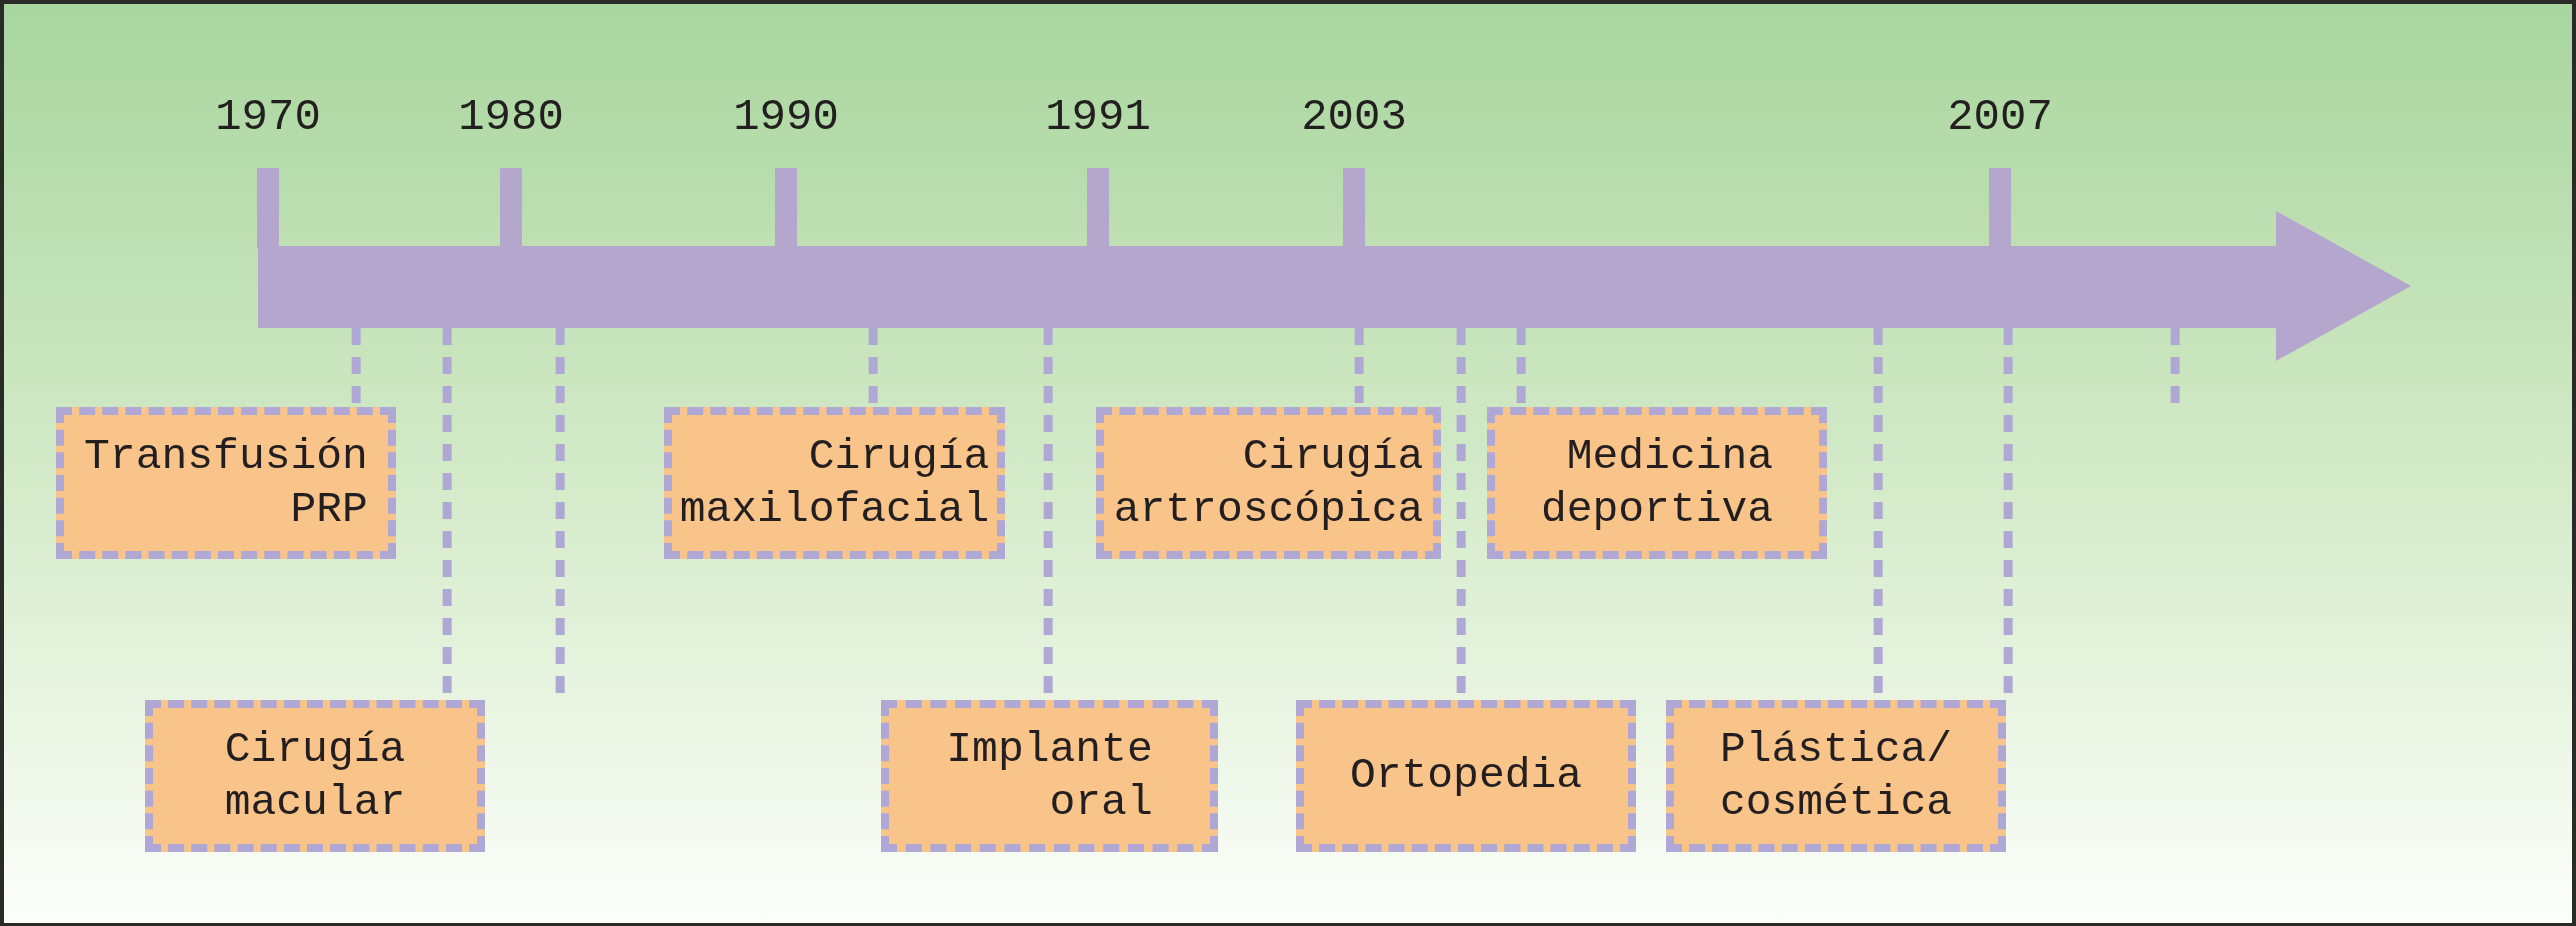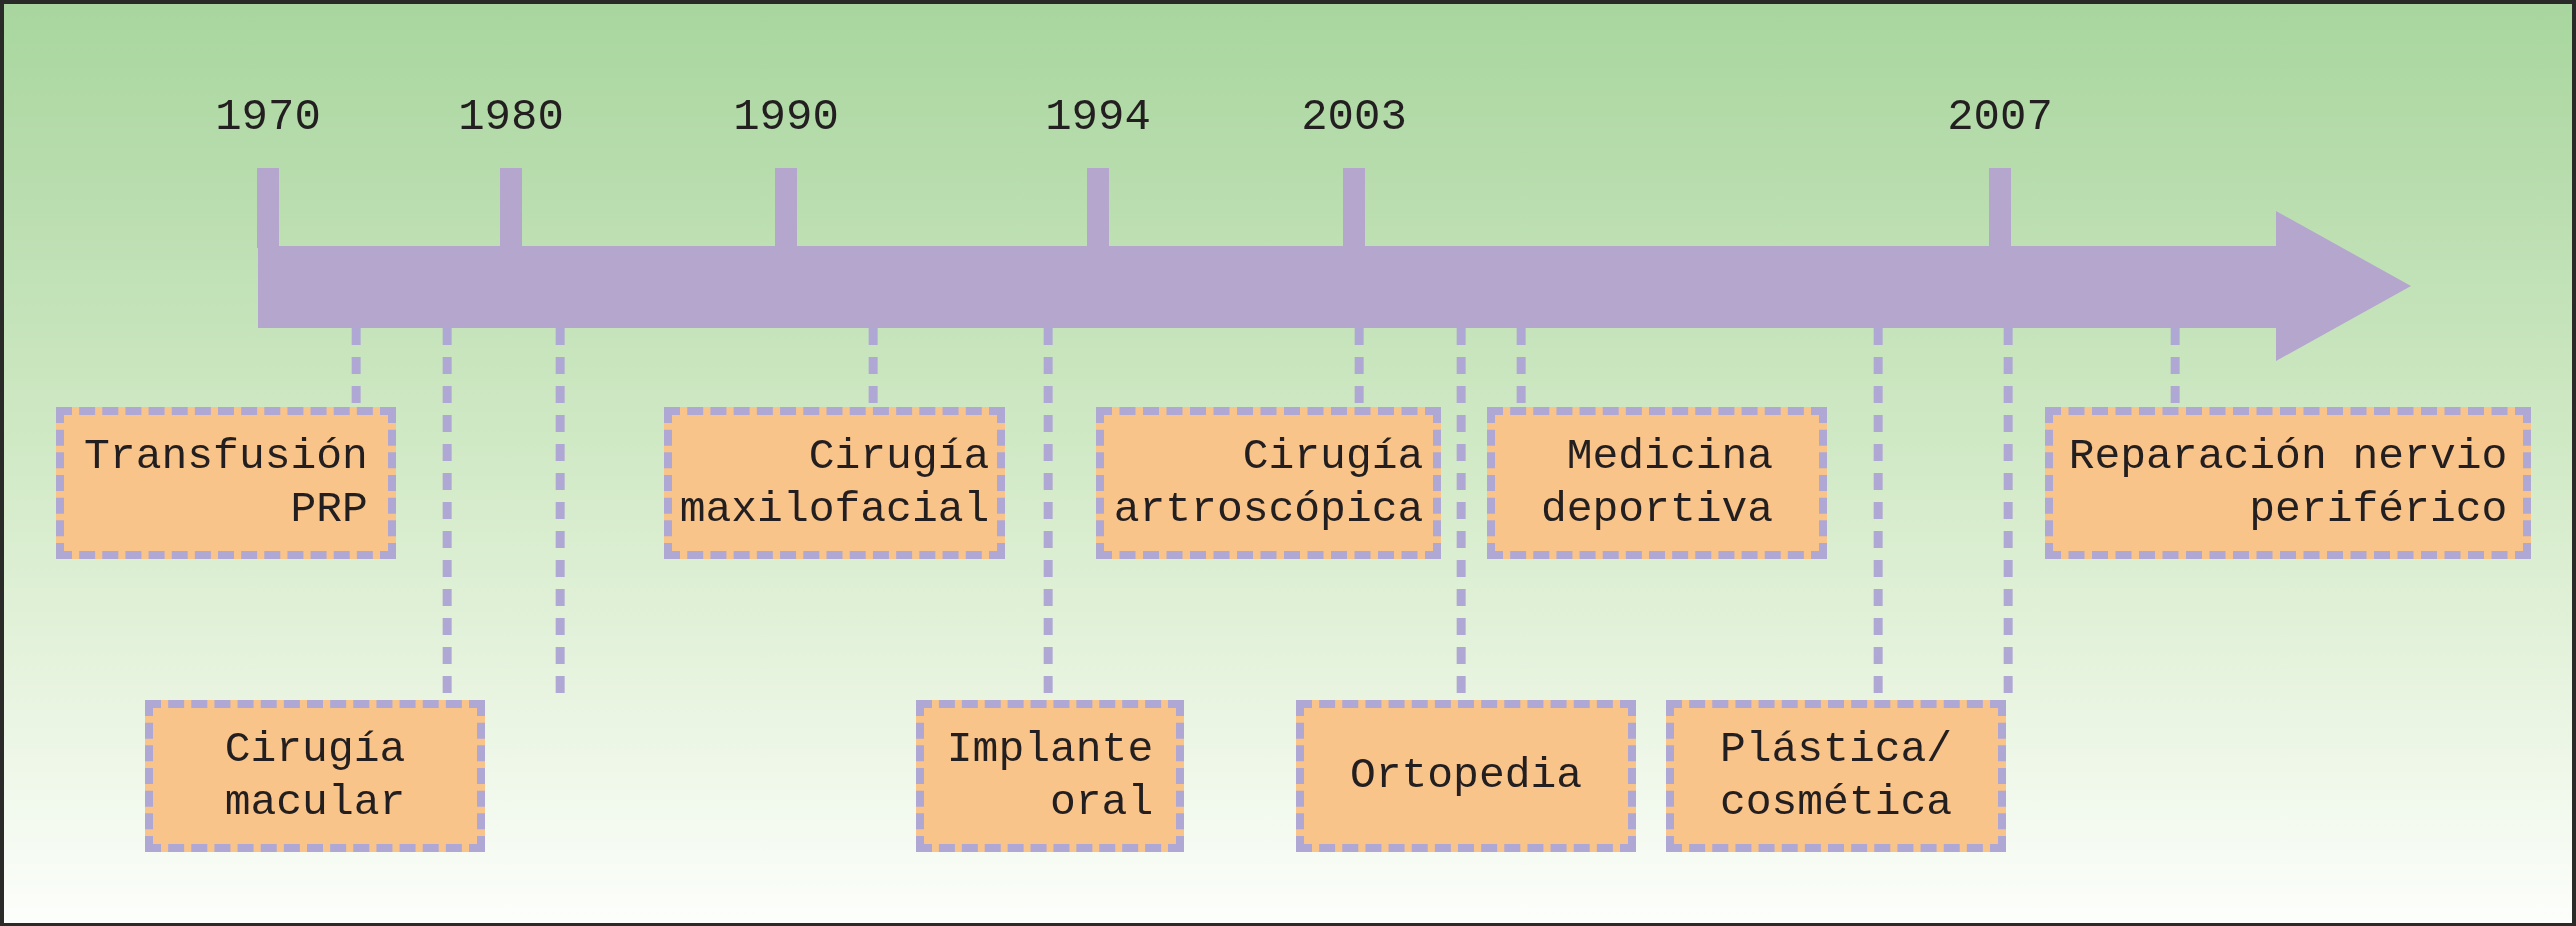--- a/index.html
+++ b/index.html
@@ -69,21 +69,21 @@
   <div class="tick" style="left:253px"></div>
   <div class="tick" style="left:496px"></div>
   <div class="tick" style="left:771px"></div>
   <div class="tick" style="left:1083px"></div>
   <div class="tick" style="left:1339px"></div>
   <div class="tick" style="left:1985px"></div>
 
   <div class="year" style="left:264px">1970</div>
   <div class="year" style="left:507px">1980</div>
   <div class="year" style="left:782px">1990</div>
-  <div class="year" style="left:1094px">1994</div>
+  <div class="year" style="left:1094px">1991</div>
   <div class="year" style="left:1350px">2003</div>
   <div class="year" style="left:1996px">2007</div>
 
   <div class="conn to-top" style="left:352px"></div>
   <div class="conn to-top" style="left:869px"></div>
   <div class="conn to-top" style="left:1355px"></div>
   <div class="conn to-top" style="left:1517px"></div>
   <div class="conn to-top" style="left:2171px"></div>
 
   <div class="conn to-bottom" style="left:443px"></div>
@@ -94,25 +94,23 @@
   <div class="conn to-bottom" style="left:2004px"></div>
 
   <div class="box r1" style="left:52px;width:340px"><span>Transfusión
 PRP</span></div>
   <div class="box r1" style="left:660px;width:341px"><span>Cirugía
 maxilofacial</span></div>
   <div class="box r1" style="left:1092px;width:345px"><span>Cirugía
 artroscópica</span></div>
   <div class="box r1" style="left:1483px;width:340px"><span>Medicina
 deportiva</span></div>
-  <div class="box r1" style="left:2041px;width:486px"><span>Reparación nervio
-periférico</span></div>
 
   <div class="box r2" style="left:141px;width:340px"><span>Cirugía
 macular</span></div>
-  <div class="box r2" style="left:912px;width:268px"><span>Implante
+  <div class="box r2" style="left:877px;width:337px"><span>Implante
 oral</span></div>
   <div class="box r2" style="left:1292px;width:340px"><span>Ortopedia</span></div>
   <div class="box r2" style="left:1662px;width:340px"><span>Plástica/
 cosmética</span></div>
 
 </div>
 
 
 </body></html>

